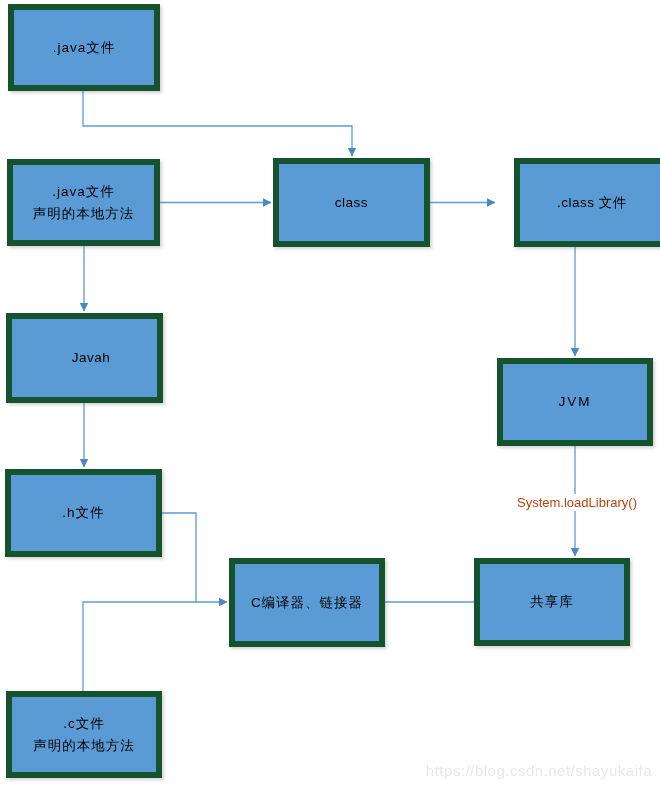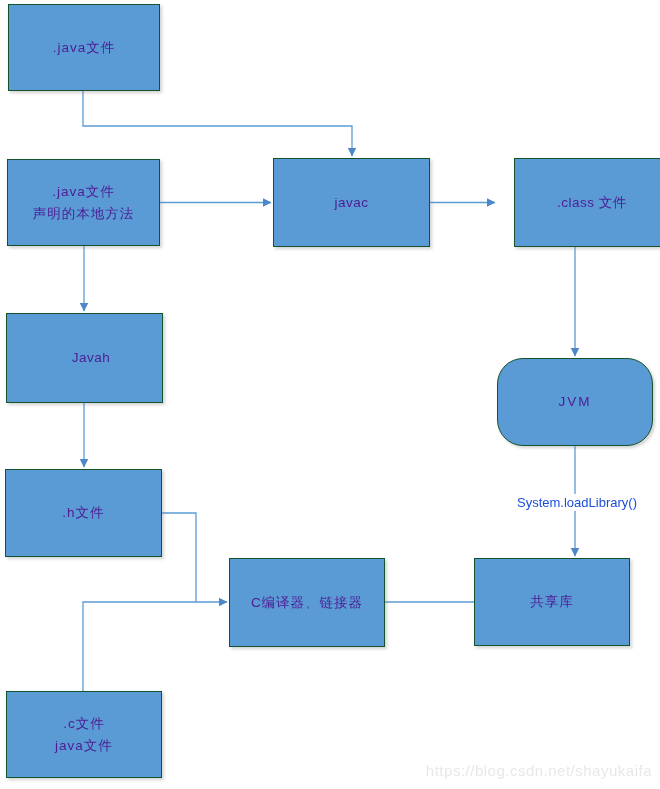--- a/index.html
+++ b/index.html
@@ -8,46 +8,46 @@
     width:660px;height:789px;
     background:#ffffff;
     font-family:"Liberation Sans","DejaVu Sans",sans-serif;
     overflow:hidden;
   }
   .edges{position:absolute;left:0;top:0;width:660px;height:789px;pointer-events:none;}
   .node{
     position:absolute;
     display:flex;align-items:center;justify-content:center;
     background:#5B9BD5;
-    border:1px solid #14532d;
+    border:6px solid #14532d;
     box-shadow:2px 2px 3px rgba(130,130,130,0.35);
-    color:#4c1d95;
+    color:#000000;
     font-size:13.5px;
     letter-spacing:1px;
     line-height:22px;
     text-align:center;
     white-space:pre-line;
     box-sizing:border-box;
   }
   #b-java-file  {left:8px;  top:4px;   width:152px;height:87px;}
   #b-java-native{left:7px;  top:159px; width:153px;height:87px;}
   #b-javac      {left:273px;top:158px; width:157px;height:89px;letter-spacing:0.5px;}
   #b-class      {left:514px;top:158px; width:156px;height:89px;letter-spacing:0.5px;}
   #b-javah      {left:6px;  top:313px; width:157px;height:90px;letter-spacing:0.5px;padding-left:13px;}
-  #b-jvm        {left:497px;top:358px; width:156px;height:88px;letter-spacing:2px;border-radius:26px;}
+  #b-jvm        {left:497px;top:358px; width:156px;height:88px;letter-spacing:2px;}
   #b-h          {left:5px;  top:469px; width:157px;height:88px;}
   #b-ccomp      {left:229px;top:558px; width:156px;height:89px;}
   #b-shared     {left:474px;top:558px; width:156px;height:88px;}
   #b-c          {left:6px;  top:691px; width:156px;height:87px;}
   .edge-label{
     position:absolute;
     left:503px;top:494px;width:148px;
     text-align:center;
     background:#ffffff;
-    color:#1d4ed8;
+    color:#c2410c;
     font-size:13px;
     padding:1px 0;
   }
   .watermark{
     position:absolute;
     right:8px;bottom:10px;
     color:#e8e8e8;
     font-size:15px;
     letter-spacing:0.5px;
   }
@@ -73,27 +73,27 @@
       <path d="M 575 446 L 575 556" marker-end="url(#arrow)"></path>
       <path d="M 162 513 L 196 513 L 196 602"></path>
       <path d="M 83 691 L 83 602 L 227 602" marker-end="url(#arrow)"></path>
       <path d="M 385 602 L 495 602" marker-end="url(#arrow)"></path>
     </g>
   </svg>
 
   <div class="node" id="b-java-file">.java文件</div>
   <div class="node" id="b-java-native">.java文件
 声明的本地方法</div>
-  <div class="node" id="b-javac">javac</div>
+  <div class="node" id="b-javac">class</div>
   <div class="node" id="b-class">.class 文件</div>
   <div class="node" id="b-javah">Javah</div>
   <div class="node" id="b-jvm">JVM</div>
   <div class="node" id="b-h">.h文件</div>
   <div class="node" id="b-ccomp">C编译器、链接器</div>
   <div class="node" id="b-shared">共享库</div>
   <div class="node" id="b-c">.c文件
-java文件</div>
+声明的本地方法</div>
 
   <div class="edge-label">System.loadLibrary()</div>
 
   <div class="watermark">https://blog.csdn.net/shayukaifa</div>
 
 </div>
 
 </body></html>

